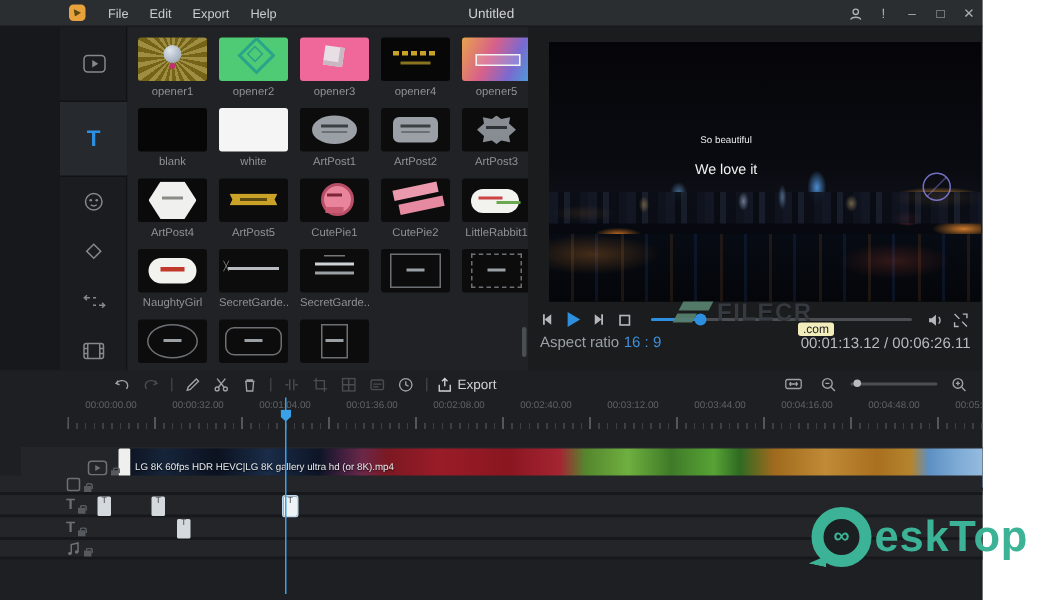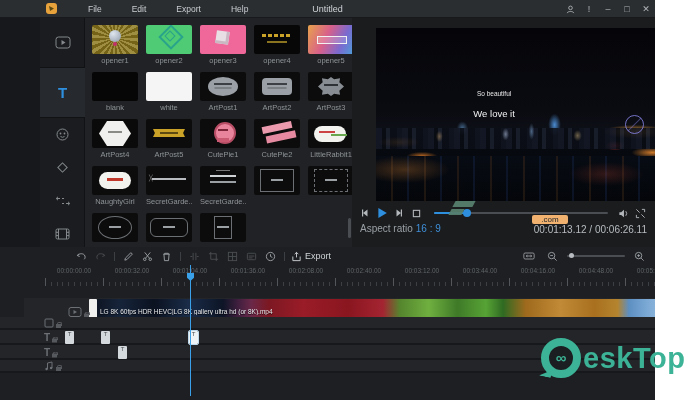--- a/index.html
+++ b/index.html
@@ -5,21 +5,21 @@
   html,body{margin:0;padding:0;background:#fff;}
   *{box-sizing:border-box;font-family:"Liberation Sans","DejaVu Sans",sans-serif;}
   .stage{position:relative;width:700px;height:400px;background:#fff;overflow:hidden;}
   .app{position:absolute;left:0;top:0;width:655px;height:400px;background:#202328;overflow:hidden;}
 
   
   .menubar{position:absolute;left:0;top:0;width:655px;height:18px;background:#2b2e31;border-bottom:1px solid #17191b;display:flex;align-items:center;}
   .logo{width:11px;height:11px;border-radius:3px;background:#e8a23c;margin-left:46px;position:relative;flex:0 0 auto;}
   .logo:after{content:"";position:absolute;left:3px;top:3px;width:5px;height:5px;background:#5c4a12;clip-path:polygon(0 0,100% 50%,20% 100%);}
   .menu-items{display:flex;margin-left:8px;}
-  .menu-item{color:#c9cdd1;font-size:8.5px;padding:0 7px;line-height:18px;cursor:default;margin-left:16px;}
+  .menu-item{color:#c9cdd1;font-size:8.5px;padding:0 7px;line-height:18px;cursor:default;}
   .win-title{position:absolute;left:50%;transform:translateX(-50%);color:#cfd3d7;font-size:9px;top:4px;}
   .win-controls{position:absolute;right:4px;top:0;height:18px;display:flex;align-items:center;gap:9px;color:#aeb2b6;}
   .wc{font-size:9px;line-height:18px;width:10px;text-align:center;}
   .wc svg{display:block;margin:0 auto;}
 
   
   .upper{position:absolute;left:0;top:18px;width:655px;height:229px;}
   .gutter{position:absolute;left:0;top:0;width:40px;height:229px;background:#17181b;}
   .sidebar{position:absolute;left:40px;top:0;width:45px;height:229px;background:#1a1c1f;border-right:1px solid #101214;}
   .side-tab{width:45px;height:50px;display:flex;align-items:center;justify-content:center;color:#85898d;border-bottom:1px solid #101214;}
@@ -79,21 +79,21 @@
   .k-garden2:after{content:"";position:absolute;left:16px;top:4px;width:14px;height:1px;background:#777;}
   .k-ornate1:before,.k-ornate2:before,.k-ornate3:before,.k-ornate4:before,.k-ornate5:before{content:"";position:absolute;inset:3px 6px;border:1px solid #6c7074;}
   .k-ornate2:before{border-style:dashed;}
   .k-ornate3:before{border-radius:50%;}
   .k-ornate4:before{inset:5px 4px;border-radius:6px;}
   .k-ornate5:before{inset:3px 14px;}
   .k-ornate1:after,.k-ornate2:after,.k-ornate3:after,.k-ornate4:after,.k-ornate5:after{content:"";position:absolute;left:17px;top:13px;width:12px;height:2px;background:#9aa0a4;}
 
   
   .preview{position:absolute;left:352px;top:0;width:303px;height:229px;background:#1a1c1e;}
-  .video{position:absolute;left:24px;top:10px;width:288px;height:173px;background:#000;overflow:hidden;}
+  .video{position:absolute;left:14px;top:10px;width:288px;height:173px;background:#000;overflow:hidden;}
   .vimg{position:absolute;inset:0;background-image:
     radial-gradient(30px 8px at 8% 66%,rgba(255,160,50,.95),transparent 70%),
     radial-gradient(22px 6px at 16% 74%,rgba(255,140,40,.7),transparent 70%),
     radial-gradient(46px 10px at 90% 60%,rgba(255,170,60,.9),transparent 70%),
     radial-gradient(30px 8px at 96% 72%,rgba(255,150,50,.8),transparent 70%),
     radial-gradient(14px 7px at 83% 68%,rgba(255,70,70,.85),transparent 70%),
     radial-gradient(9px 16px at 62% 56%,rgba(90,170,255,.8),transparent 70%),
     radial-gradient(8px 10px at 30% 58%,rgba(120,190,255,.5),transparent 70%),
     radial-gradient(120px 30px at 50% 96%,rgba(18,34,66,.8),transparent 80%),
     linear-gradient(#050509 0%,#0a0b11 48%,#0d0f16 58%,#070a10 64%,#04060b 100%);}
@@ -123,21 +123,21 @@
   .tc{position:absolute;right:0;top:1px;color:#b8bcc0;}
 
   
   .fcwm{position:absolute;left:448px;top:200px;z-index:30;opacity:.95;}
   .fcrow{display:flex;align-items:center;}
   .fclogo{position:relative;width:26px;height:18px;margin-right:4px;}
   .fclogo i{position:absolute;display:block;background:#577f6d;transform:skewX(-28deg);}
   .fclogo i:nth-child(1){left:6px;top:1px;width:20px;height:6px;}
   .fclogo i:nth-child(2){left:2px;top:9px;width:13px;height:6px;}
   .fctext{font-size:16px;font-weight:bold;color:#363c42;letter-spacing:1px;text-shadow:0 1px 0 rgba(0,0,0,.4);}
-  .fccom{margin:-3px 0 0 84px;font-size:8px;color:#23282c;background:#fdba74;border-radius:2px;padding:0 3px;width:36px;text-align:center;}
+  .fccom{margin:-3px 0 0 84px;font-size:8px;color:#23282c;background:#fef9c3;border-radius:2px;padding:0 3px;width:24px;text-align:center;}
 
   
   .timeline{position:absolute;left:0;top:247px;width:655px;height:153px;background:#1d1f22;}
   .tl-toolbar{position:absolute;left:0;top:0;width:655px;height:18px;display:flex;align-items:center;color:#9ea2a6;}
   .ti{width:13px;height:13px;display:flex;align-items:center;justify-content:center;margin:0 3px;}
   .ti.dim{opacity:.35;}
   .tsep{width:1px;height:9px;background:#3c3f43;margin:0 4px;}
   .export-btn{display:flex;align-items:center;color:#cfd3d6;font-size:9px;gap:3px;margin-left:2px;}
   .zoomctl{position:absolute;right:6px;top:0;height:18px;display:flex;align-items:center;color:#9ea2a6;gap:5px;}
   .zslider{position:relative;width:58px;height:2px;background:#4a4e53;border-radius:1px;}
@@ -414,20 +414,21 @@
         </div>
       </div>
     </div>
 
     <div class="fcwm">
       <div class="fcrow">
         <span class="fclogo">
             <i></i>
             <i></i>
           </span>
+        <span class="fctext">FILECR</span>
       </div>
       <div class="fccom">.com</div>
     </div>
 
     <div class="timeline">
       <div class="tl-toolbar" style="padding-left:72px;">
         <span class="ti">
           <svg width="11" height="11" viewBox="0 0 12 12">
               <path d="M3 3 L1.5 5 L4 6 M1.8 5 C3 2.8 7 2.2 9 4.2 C10.5 5.8 10 8 9 9" fill="none" stroke="#9ea2a6"></path>
             </svg>

